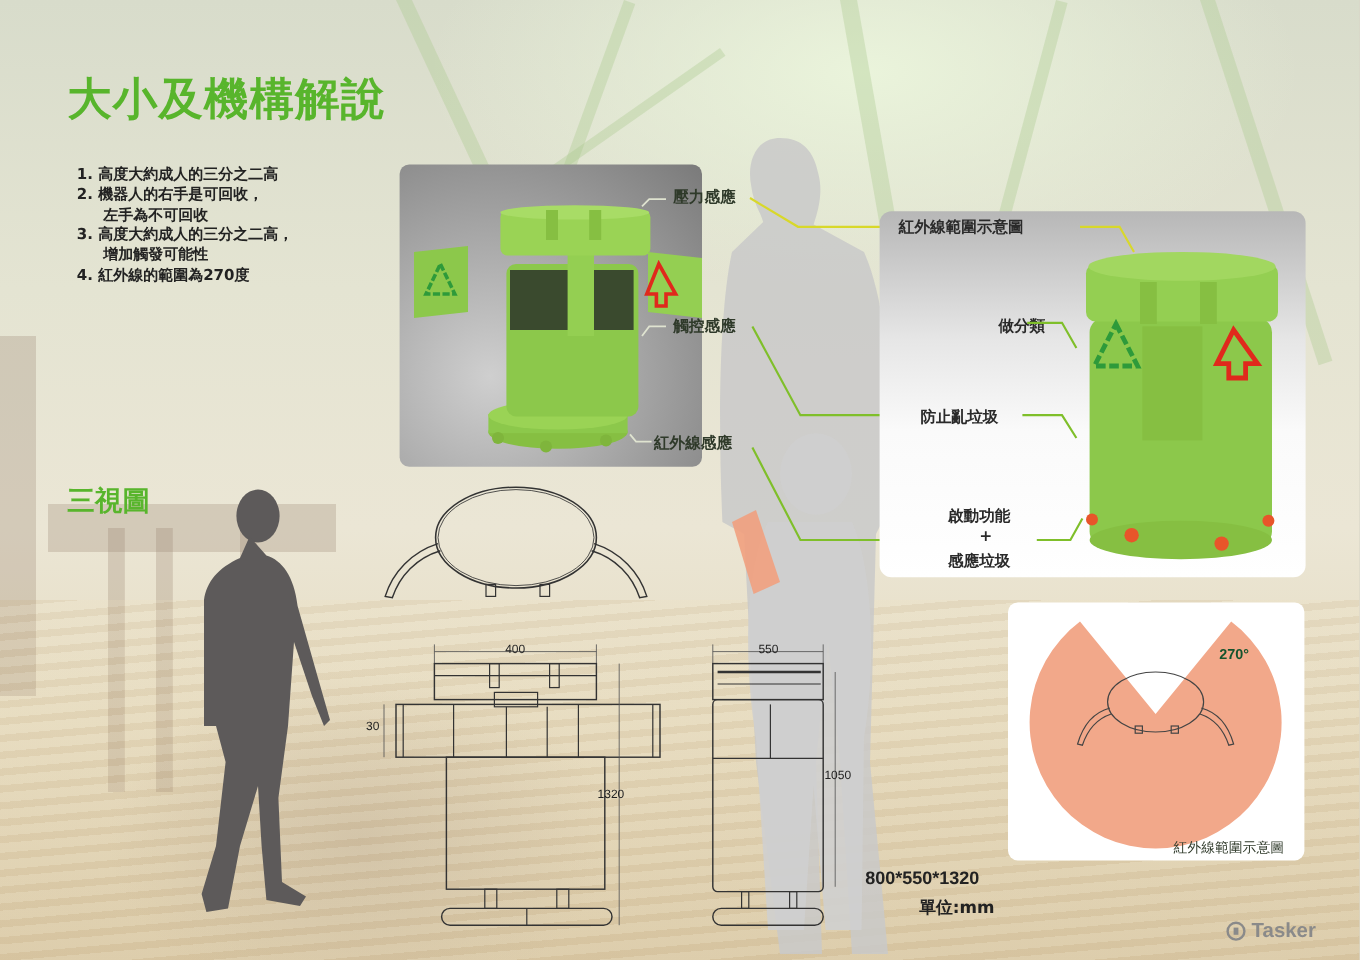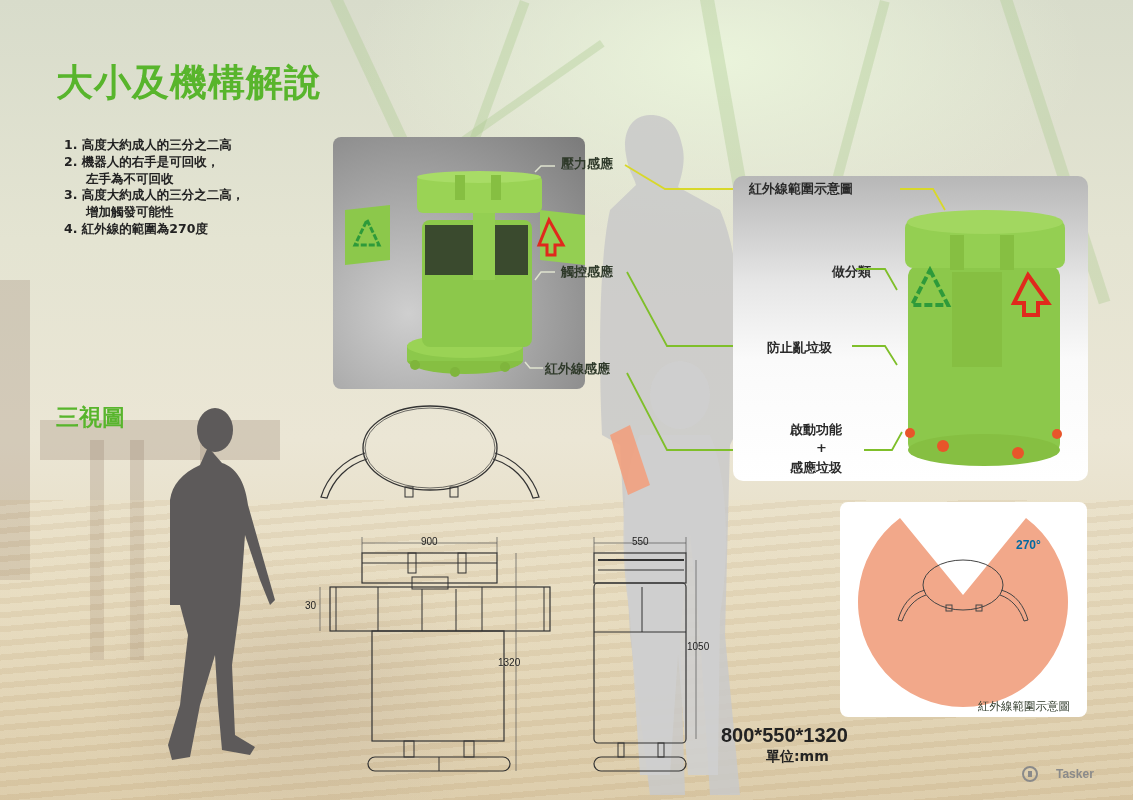--- a/index.html
+++ b/index.html
@@ -20,25 +20,25 @@
 .sec-title{position:absolute;left:56px;top:402px;font-size:23px;font-weight:bold;color:#58b52c}
 .panel1{position:absolute;left:333px;top:137px;width:252px;height:252px;border-radius:8px;
  background:radial-gradient(ellipse at 30% 70%,#cfcfcf 0%,#a9a9a9 45%,#7a7a7a 100%)}
 .panel2{position:absolute;left:733px;top:176px;width:355px;height:305px;border-radius:10px;
  background:linear-gradient(180deg,#b7b7b7 0%,#e6e6e6 35%,#fafafa 60%,#ffffff 100%)}
 .panel3{position:absolute;left:840px;top:502px;width:247px;height:215px;border-radius:8px;background:#ffffff}
 .label{position:absolute;font-size:13px;font-weight:bold;color:#2a2a2a;white-space:nowrap}
 .label.dk{color:#2f3a2a}
 svg{position:absolute;overflow:visible}
 .dim{position:absolute;font-size:10px;color:#222;font-family:"Liberation Sans",sans-serif}
-.size{position:absolute;left:721px;top:724px;font-size:20px;font-weight:bold;color:#222;font-family:"Liberation Sans",sans-serif}
+.size{position:absolute;left:721px;top:724px;font-size:15px;font-weight:bold;color:#222;font-family:"Liberation Sans",sans-serif}
 .unit{position:absolute;left:766px;top:748px;font-size:14px;font-weight:bold;color:#222}
 .caption{position:absolute;left:978px;top:699px;font-size:11.5px;font-weight:normal;color:#2f3a2a}
-.deg{position:absolute;left:1016px;top:538px;font-size:12px;font-weight:bold;color:#0369a1;font-family:"Liberation Sans",sans-serif}
-.wm{position:absolute;left:1022px;top:766px;font-size:12px;font-weight:bold;color:#8a8a8a;font-family:"Liberation Sans",sans-serif;display:flex;align-items:center;gap:18px}
+.deg{position:absolute;left:1016px;top:538px;font-size:12px;font-weight:bold;color:#14532d;font-family:"Liberation Sans",sans-serif}
+.wm{position:absolute;left:1022px;top:766px;font-size:17px;font-weight:bold;color:#8a8a8a;font-family:"Liberation Sans",sans-serif;display:flex;align-items:center;gap:5px}
 .wm .ico{width:16px;height:16px;border-radius:50%;border:2px solid #8a8a8a;display:inline-block;position:relative}
 .wm .ico:after{content:"";position:absolute;left:4px;top:3px;width:4px;height:6px;background:#8a8a8a}
 </style>
 </head>
 <body>
 
 <div class="bg">
   <div class="beam" style="left:330px;top:0;width:12px;height:420px;transform:rotate(-25deg)"></div>
   <div class="beam" style="left:520px;top:0;width:10px;height:380px;transform:rotate(20deg)"></div>
   <div class="beam" style="left:700px;top:0;width:14px;height:360px;transform:rotate(-10deg)"></div>
@@ -174,21 +174,21 @@
   <line x1="122" y1="54" x2="122" y2="96" stroke="#333"></line>
     <line x1="156" y1="54" x2="156" y2="96" stroke="#333"></line>
   <line x1="20" y1="52" x2="20" y2="96" stroke="#555" stroke-width="0.7"></line>
   <rect x="72" y="96" width="132" height="110" fill="none" stroke="#333" stroke-width="1.2"></rect>
   <rect x="104" y="206" width="10" height="16" fill="none" stroke="#333"></rect>
   <rect x="164" y="206" width="10" height="16" fill="none" stroke="#333"></rect>
   <rect x="68" y="222" width="142" height="14" rx="7" fill="none" stroke="#333" stroke-width="1.2"></rect>
   <line x1="139" y1="222" x2="139" y2="236" stroke="#333"></line>
   <line x1="216" y1="18" x2="216" y2="236" stroke="#555" stroke-width="0.7"></line>
 </svg>
-<div class="dim" style="left:421px;top:536px">900</div>
+<div class="dim" style="left:421px;top:536px">400</div>
 <div class="dim" style="left:305px;top:600px">30</div>
 <div class="dim" style="left:498px;top:657px">1320</div>
 
 <svg style="left:590px;top:535px" width="120" height="240" viewBox="0 0 120 240">
   <line x1="4" y1="8" x2="96" y2="8" stroke="#555" stroke-width="0.7"></line>
   <line x1="4" y1="2" x2="4" y2="18" stroke="#555" stroke-width="0.7"></line>
   <line x1="96" y1="2" x2="96" y2="18" stroke="#555" stroke-width="0.7"></line>
   <rect x="4" y="18" width="92" height="30" fill="none" stroke="#333" stroke-width="1.2"></rect>
   <line x1="8" y1="25" x2="94" y2="25" stroke="#333" stroke-width="2"></line>
   <line x1="8" y1="35" x2="94" y2="35" stroke="#333"></line>

